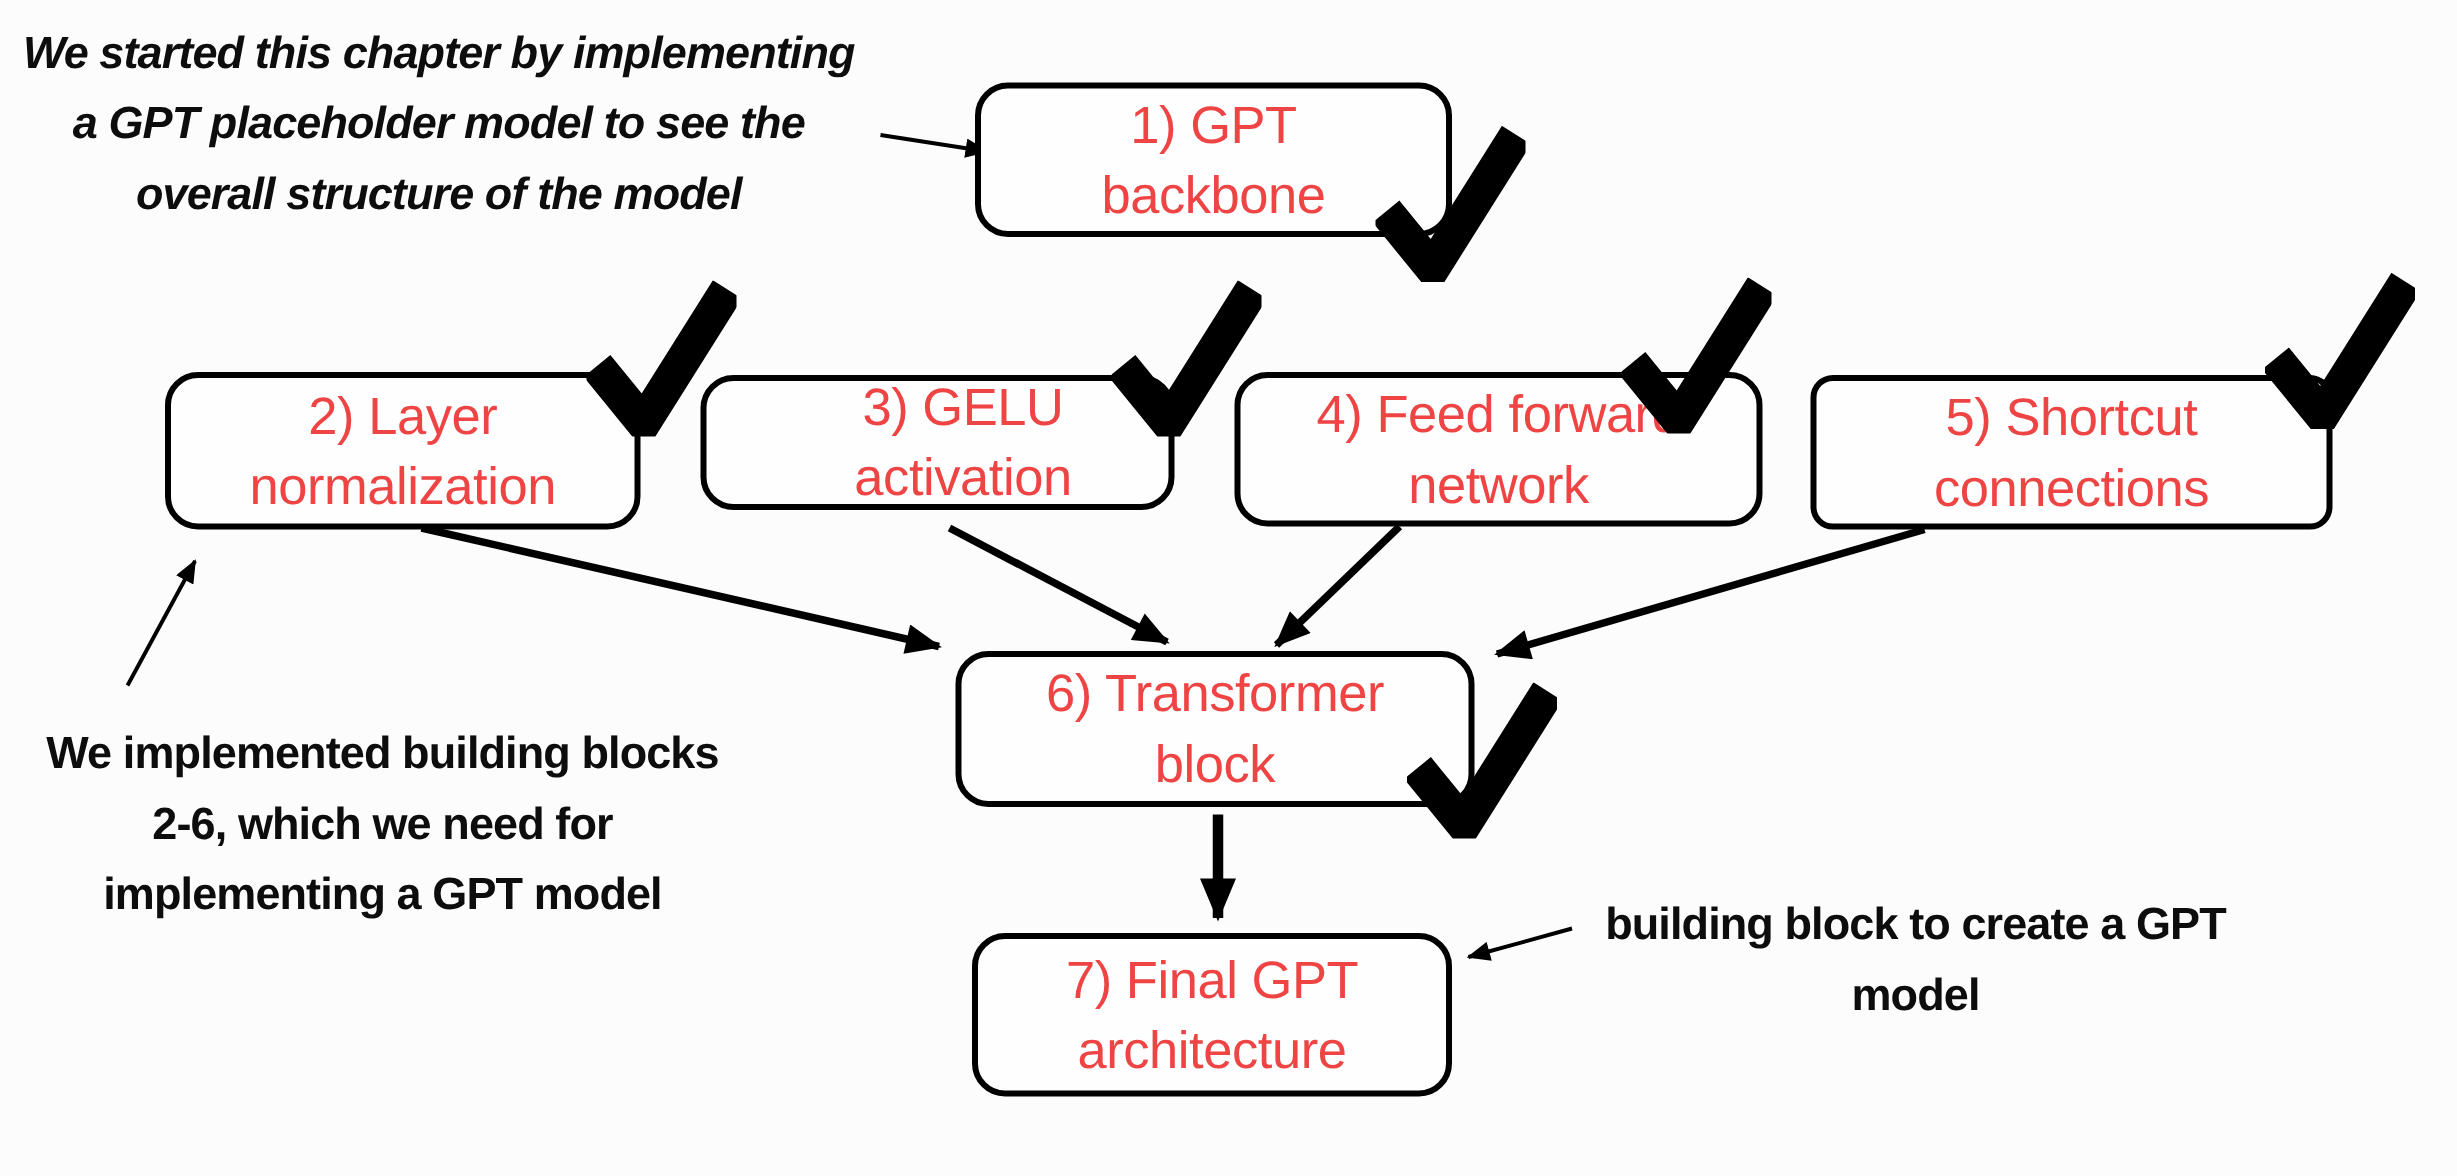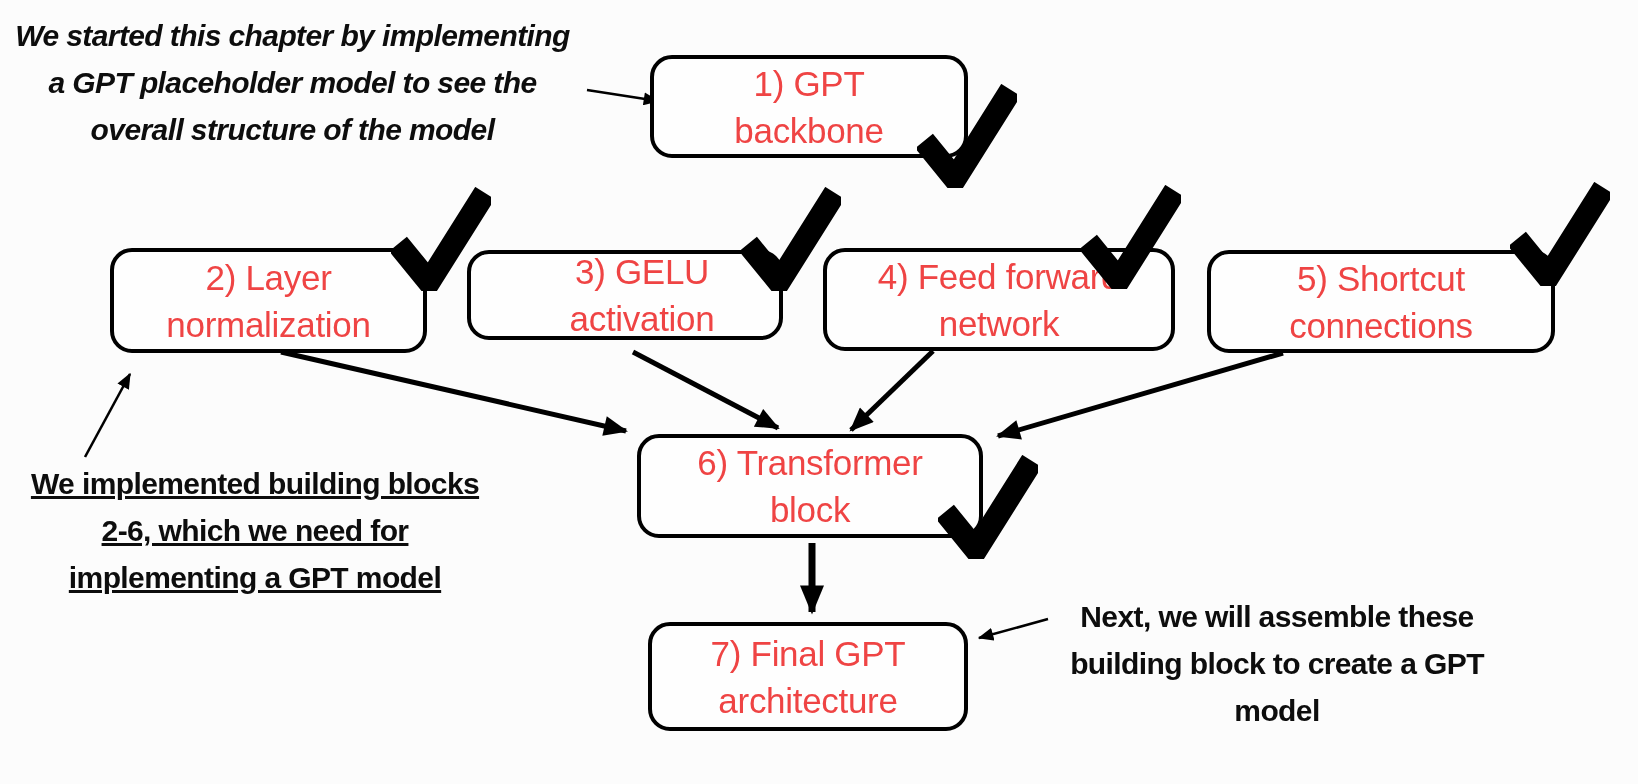--- a/index.html
+++ b/index.html
@@ -49,35 +49,35 @@
     color: #0d0d0d;
     text-align: center;
   }
   .ann div { white-space: nowrap; }
 
   
   .box-1 { left: 650px; top: 55px;  width: 318px; height: 103px; }
   .box-2 { left: 110px; top: 248px; width: 317px; height: 105px; }
   .box-3 { left: 467px; top: 250px; width: 316px; height: 90px; padding-left: 34px; }
   .box-4 { left: 823px; top: 248px; width: 352px; height: 103px; }
-  .box-5 { left: 1207px; top: 250px; width: 348px; height: 103px; }
+  .box-5 { left: 1207px; top: 250px; width: 348px; height: 103px; border-radius: 15px; }
   .box-6 { left: 637px; top: 434px; width: 346px; height: 104px; }
   .box-7 { left: 648px; top: 622px; width: 320px; height: 109px; }
 
   
   .check-1 { left: 917px;  top: 84px; }
   .check-2 { left: 391px;  top: 187px; }
   .check-3 { left: 741px;  top: 187px; }
   .check-4 { left: 1081px; top: 185px; }
   .check-5 { left: 1510px; top: 182px; }
   .check-6 { left: 938px;  top: 455px; }
 
   
   .ann-top-left     { left: 10px;   top: 12px;  width: 565px; font-style: italic; }
-  .ann-left         { left: 30px;   top: 460px; width: 450px; text-decoration: underline; }
+  .ann-left         { left: 30px;   top: 479px; width: 450px; }
   .ann-bottom-right { left: 1063px; top: 593px; width: 428px; }
 </style>
 </head>
 <body>
 
 <div class="canvas">
 
   <svg class="arrows-layer" viewBox="0 0 1638 784" xmlns="http://www.w3.org/2000/svg">
     <defs>
       <marker id="head-thick" viewBox="0 0 12 10" refX="11" refY="5" markerWidth="26" markerHeight="20" markerUnits="userSpaceOnUse" orient="auto">
@@ -108,21 +108,20 @@
     <div>overall structure of the model</div>
   </div>
 
   <div class="ann ann-left">
     <div>We implemented building blocks</div>
     <div>2-6, which we need for</div>
     <div>implementing a GPT model</div>
   </div>
 
   <div class="ann ann-bottom-right">
-    <div>Next, we will assemble these</div>
     <div>building block to create a GPT</div>
     <div>model</div>
   </div>
 
   <div class="box box-1">
     <span>1) GPT</span>
     <span>backbone</span>
   </div>
   <div class="box box-2">
     <span>2) Layer</span>

